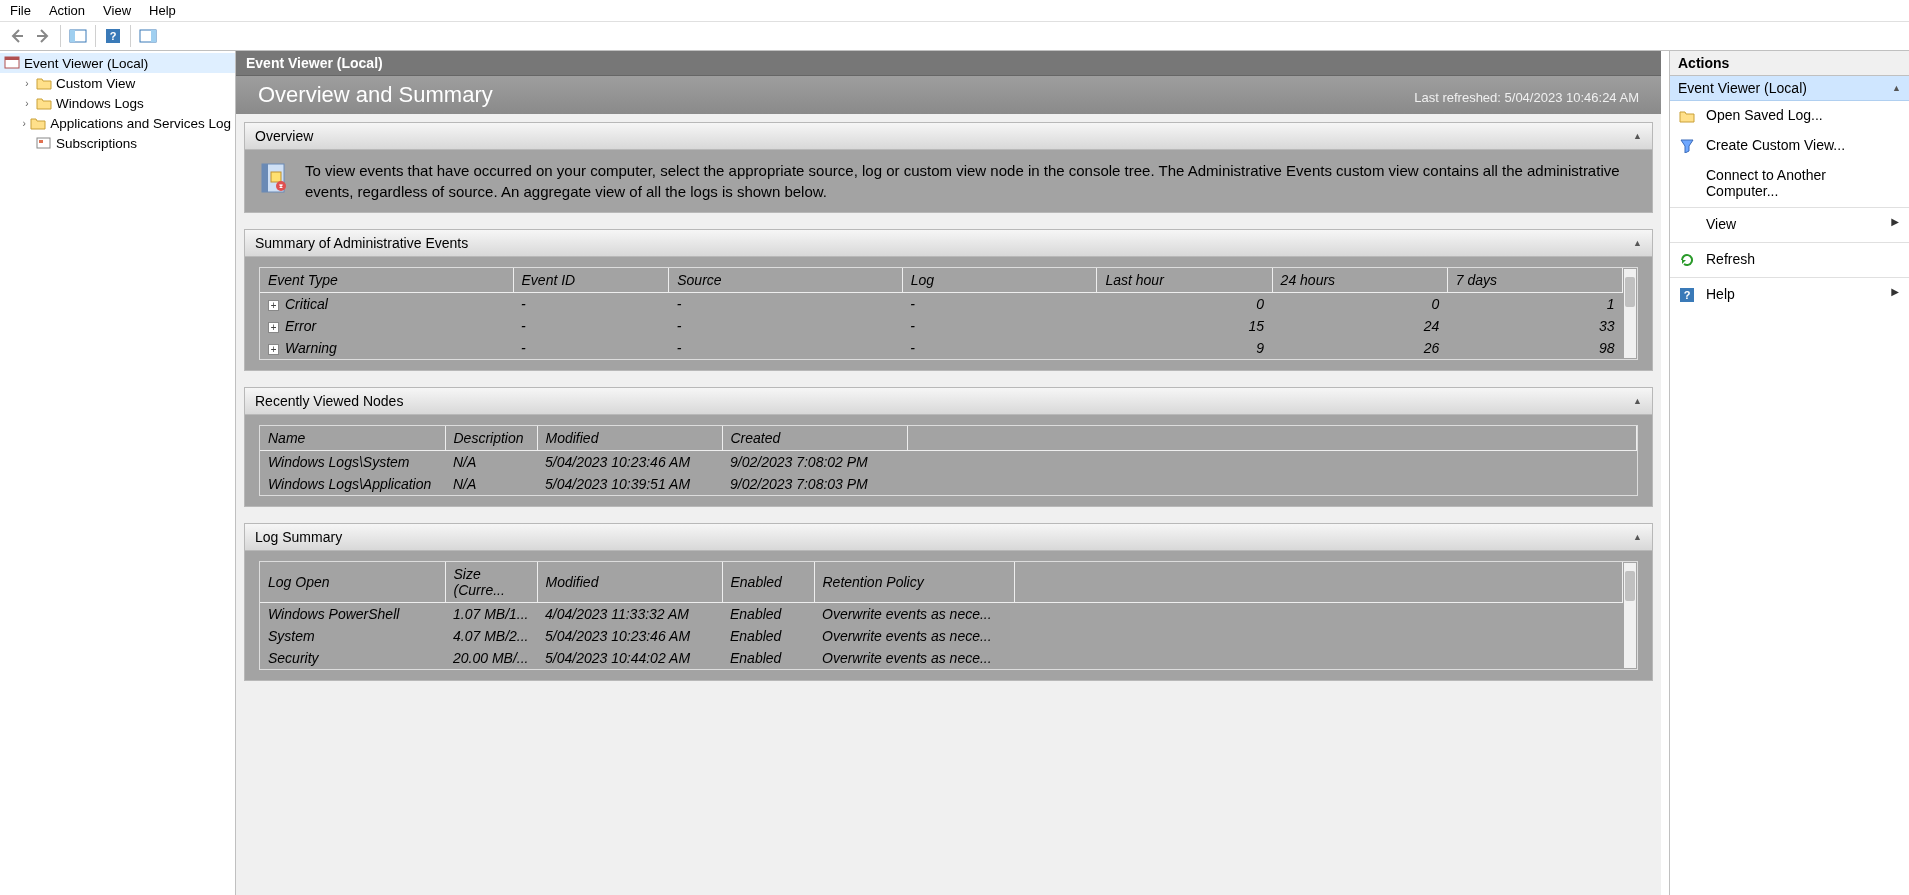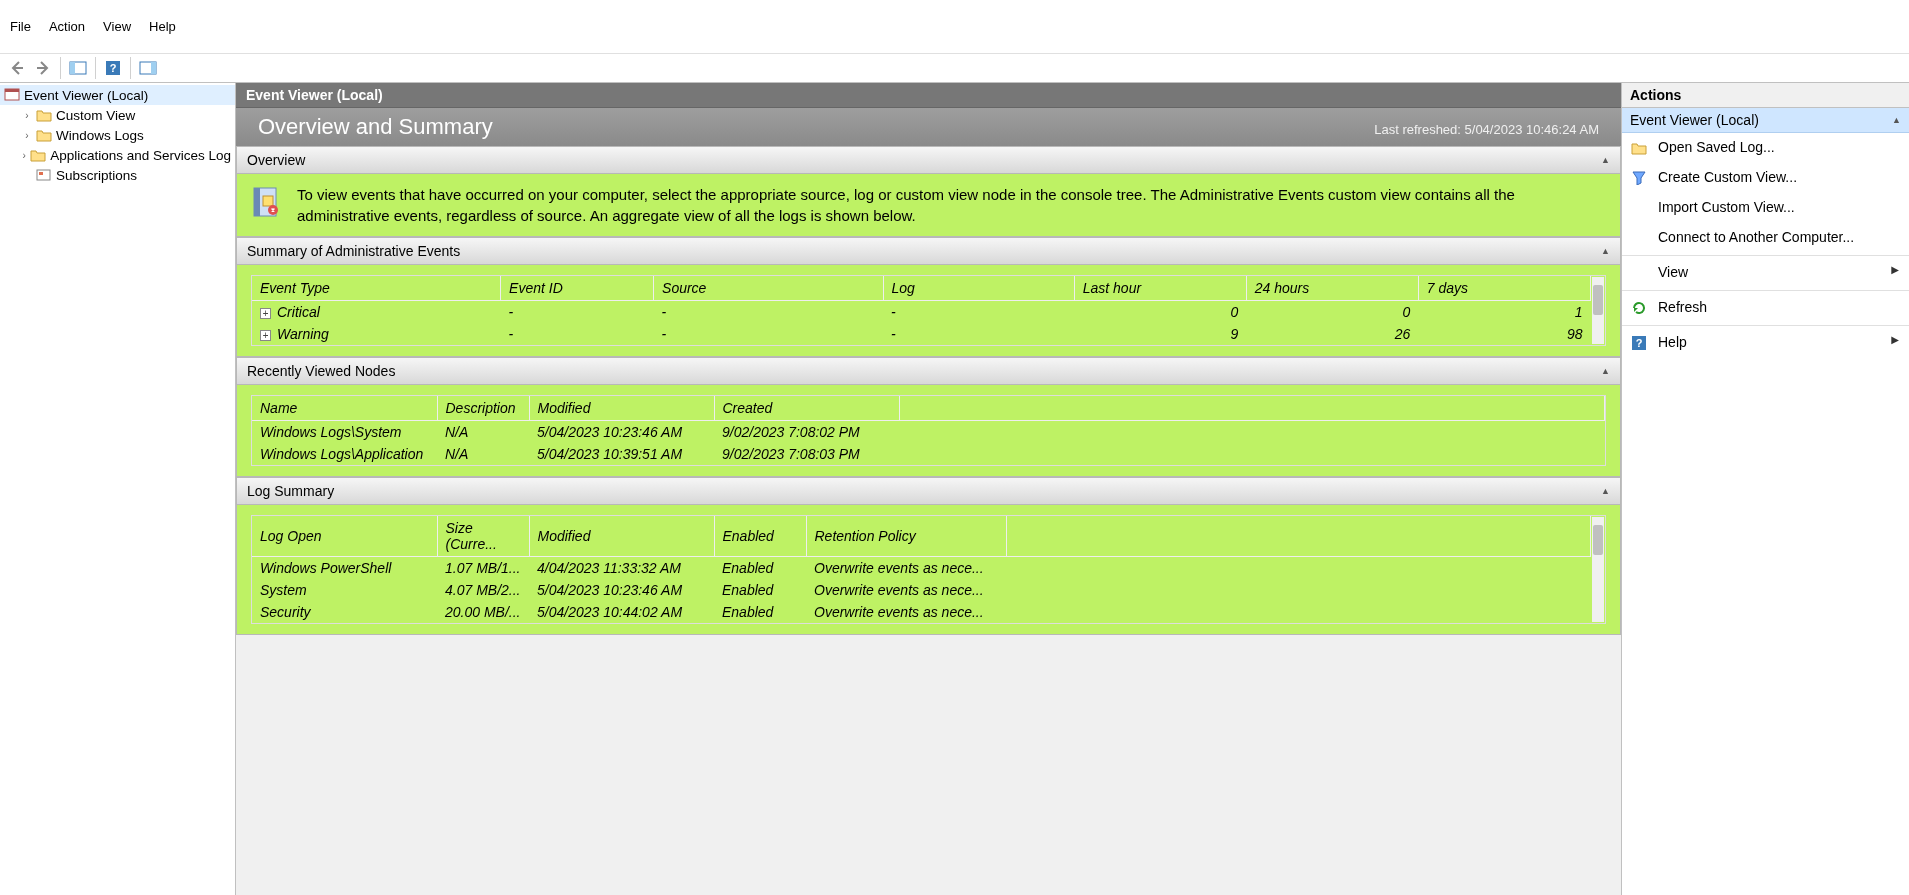--- a/index.html
+++ b/index.html
@@ -1,48 +1,48 @@
 <!DOCTYPE html>
 <html><head>
 <meta charset="utf-8">
 <style>
 * { box-sizing: border-box; margin: 0; padding: 0; font-family: "Segoe UI", Tahoma, sans-serif; }
 body { background: #fff; font-size: 13.5px; color: #000; overflow: hidden; }
 
 
-.menubar { display: flex; gap: 18px; padding: 19px 10px; font-size: 13px; border-bottom: 0; }
+.menubar { display: flex; gap: 18px; padding: 3px 10px; font-size: 13px; border-bottom: 0; }
 .menubar span { cursor: default; }
 
 
 .toolbar { display: flex; align-items: center; gap: 0; padding: 3px 4px; border-top: 1px solid #e0e0e0; border-bottom: 1px solid #c0c0c0; height:30px; }
 .tool-btn { width: 26px; height: 26px; display: flex; align-items: center; justify-content: center; border: 1px solid transparent; }
 .sep { width: 1px; height: 22px; background: #d0d0d0; margin: 0 4px; }
 
 
 .main { display: flex; height: calc(100vh - 50px); }
 .tree-pane { width: 236px; border-right: 1px solid #c0c0c0; padding-top: 2px; background: #fff; }
 .center-pane { flex: 1; background: #f0f0f0; display: flex; flex-direction: column; overflow: hidden; }
-.actions-pane { width: 288px; border-left: 1px solid #c0c0c0; background: #fff; }
+.actions-pane { width: 240px; border-left: 1px solid #c0c0c0; background: #fff; margin-left: 8px; }
 
 
 .tree-root { background: #fff; }
 .tree-item { display: flex; align-items: center; gap: 4px; padding: 2px 4px; white-space: nowrap; }
 .tree-item.selected { background: #dfefff; }
 .tree-item.selected span.lbl { text-decoration: none; }
 .tree-children { padding-left: 18px; }
 .expander { width: 10px; font-size: 10px; color: #666; display: inline-block; text-align: center;}
 .tree-icon { width: 16px; height: 16px; display: inline-flex; align-items:center; justify-content:center; }
 
 
 .center-header { background: #777; color: #fff; padding: 4px 10px; font-weight: bold; font-size: 14px; border-bottom:1px solid #666;}
 .overview-bar { background: linear-gradient(#9e9e9e, #8a8a8a); color: #fff; display: flex; align-items: baseline; justify-content: space-between; padding: 6px 22px; }
 .overview-bar .title { font-size: 22px; font-weight: 400; }
 .overview-bar .refreshed { font-size: 13px; color: #f0f0f0; }
 
-.section { border: 1px solid #b8b8b8; background: #bef264; }
+.section { margin: 8px; border: 1px solid #b8b8b8; background: #a3a3a3; }
 .section-head { background: linear-gradient(#f6f6f6, #d8d8d8); border-bottom: 1px solid #b8b8b8; padding: 5px 10px; display: flex; justify-content: space-between; align-items:center; font-size: 14px; }
 .collapse-arrow { font-size: 9px; color: #555; }
 .section-body { padding: 10px 14px; position: relative; }
 
 .overview-text { display: flex; gap: 12px; }
 .overview-text .icon-big { width: 34px; flex-shrink: 0; margin-top:2px;}
 .overview-text p { font-size: 15px; line-height: 1.4; }
 
 
 .data-table { width: 100%; border-collapse: collapse; font-size: 14px; }
@@ -227,20 +227,29 @@
                 <tr>
                   <td><span class="expand-sq">+</span>Critical</td>
                   <td>-</td>
                   <td>-</td>
                   <td>-</td>
                   <td class="num">0</td>
                   <td class="num">0</td>
                   <td class="num">1</td>
                 </tr>
                 <tr>
+                  <td><span class="expand-sq">+</span>Error</td>
+                  <td>-</td>
+                  <td>-</td>
+                  <td>-</td>
+                  <td class="num">15</td>
+                  <td class="num">24</td>
+                  <td class="num">33</td>
+                </tr>
+                <tr>
                   <td><span class="expand-sq">+</span>Warning</td>
                   <td>-</td>
                   <td>-</td>
                   <td>-</td>
                   <td class="num">9</td>
                   <td class="num">26</td>
                   <td class="num">98</td>
                 </tr>
               </tbody>
           </table>
@@ -376,24 +385,20 @@
         <div class="action-item">
           <span class="action-icon">
             <svg width="14" height="14">
               <path d="M1 1 h12 l-4 6 v5 l-4 2 v-7 z" fill="#6fa8ff" stroke="#3a6ab8"></path>
             </svg>
           </span>
           <span>Create Custom View...</span>
         </div>
         <div class="action-item">
           <span class="action-icon"></span>
-          <span>Import Custom View...</span>
-        </div>
-        <div class="action-item">
-          <span class="action-icon"></span>
           <span>Connect to Another Computer...</span>
         </div>
         <div class="action-divider"></div>
         <div class="action-item">
           <span class="action-icon"></span>
           <span>View</span>
           <span class="action-submenu">▶</span>
         </div>
         <div class="action-divider"></div>
         <div class="action-item">

